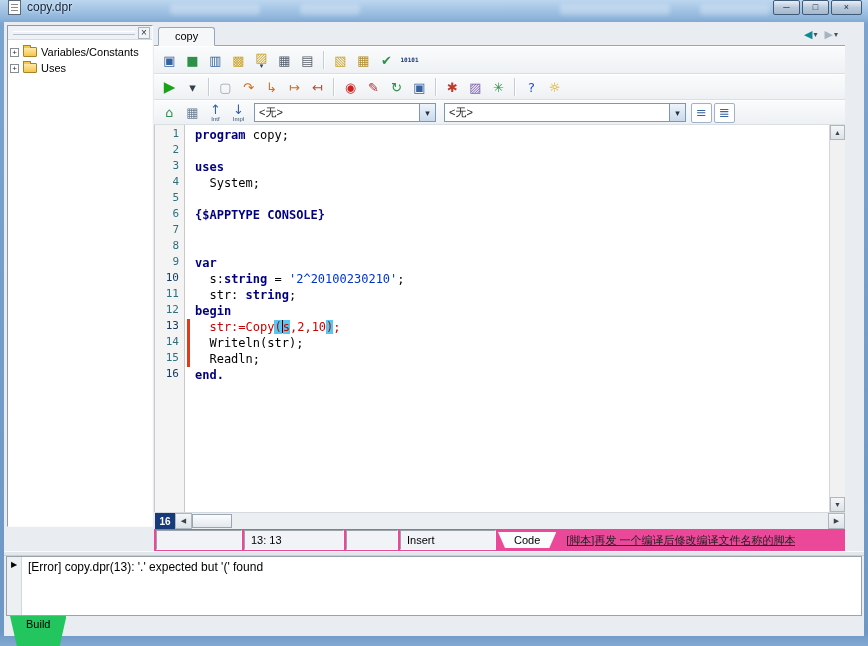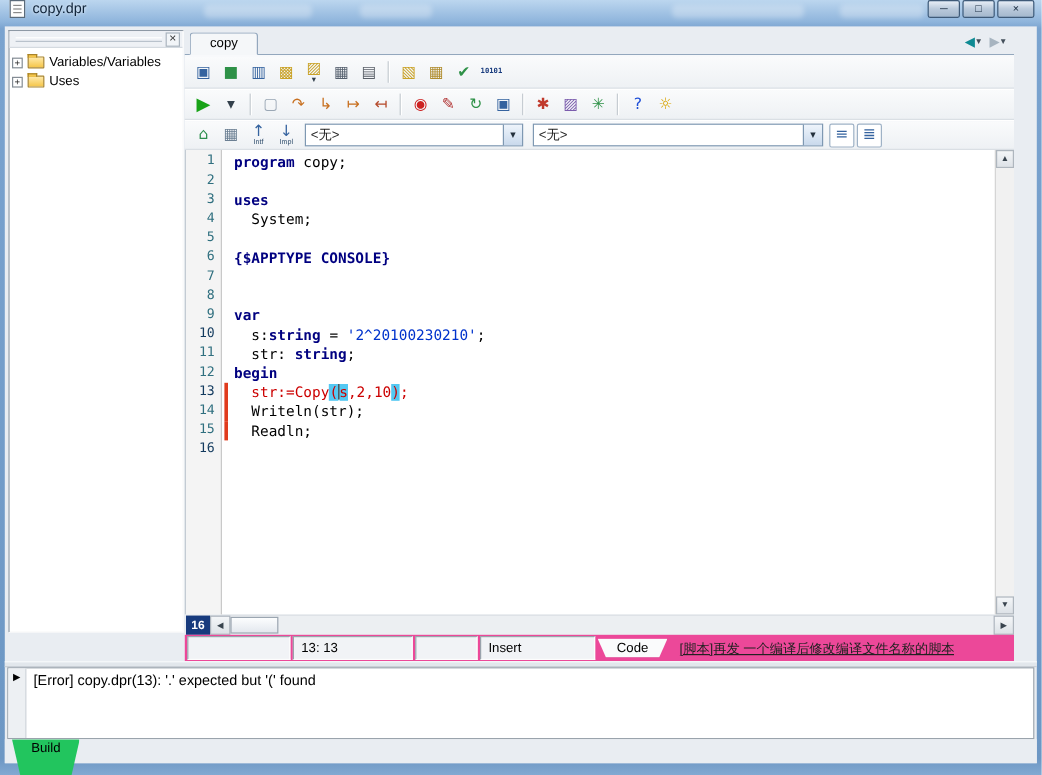--- a/index.html
+++ b/index.html
@@ -142,21 +142,21 @@
       <div class="left-col">
         <div class="left-panel">
           <div class="panel-header">
             <div class="panel-grip"></div>
             <div class="panel-close">×</div>
           </div>
           <div class="tree">
               <div class="tree-item">
                 <span class="expander">+</span>
                 <span class="folder"></span>
-                <span class="tree-label">Variables/Variables</span>
+                <span class="tree-label">Variables/Constants</span>
               </div>
               <div class="tree-item">
                 <span class="expander">+</span>
                 <span class="folder"></span>
                 <span class="tree-label">Uses</span>
               </div>
             </div>
         </div>
       </div>
 
@@ -331,20 +331,21 @@
               <div class="code-line"><span class="s-dir">{$APPTYPE CONSOLE}</span></div>
               <div class="code-line"></div>
               <div class="code-line"></div>
               <div class="code-line"><span class="s-kw">var</span></div>
               <div class="code-line"><span class="s-pl">  s:</span><span class="s-kw">string</span><span class="s-pl"> = </span><span class="s-str">'2^20100230210'</span><span class="s-pl">;</span></div>
               <div class="code-line"><span class="s-pl">  str: </span><span class="s-kw">string</span><span class="s-pl">;</span></div>
               <div class="code-line"><span class="s-kw">begin</span></div>
               <div class="code-line"><span class="change-bar"></span><span class="s-err">  str:=Copy</span><span class="s-esel">(</span><span class="caret"></span><span class="s-esel">s</span><span class="s-err">,2,10</span><span class="s-esel">)</span><span class="s-err">;</span></div>
               <div class="code-line"><span class="change-bar"></span><span class="s-pl">  Writeln(str);</span></div>
               <div class="code-line"><span class="change-bar"></span><span class="s-pl">  Readln;</span></div>
+              <div class="code-line"><span class="s-kw">end.</span></div>
             </div>
           <div class="vscroll">
             <div class="scroll-btn">▲</div>
             <div class="scroll-btn">▼</div>
           </div>
         </div>
 
         <div class="hscroll">
           <div class="line-badge">16</div>
           <div class="h-btn">◀</div>

